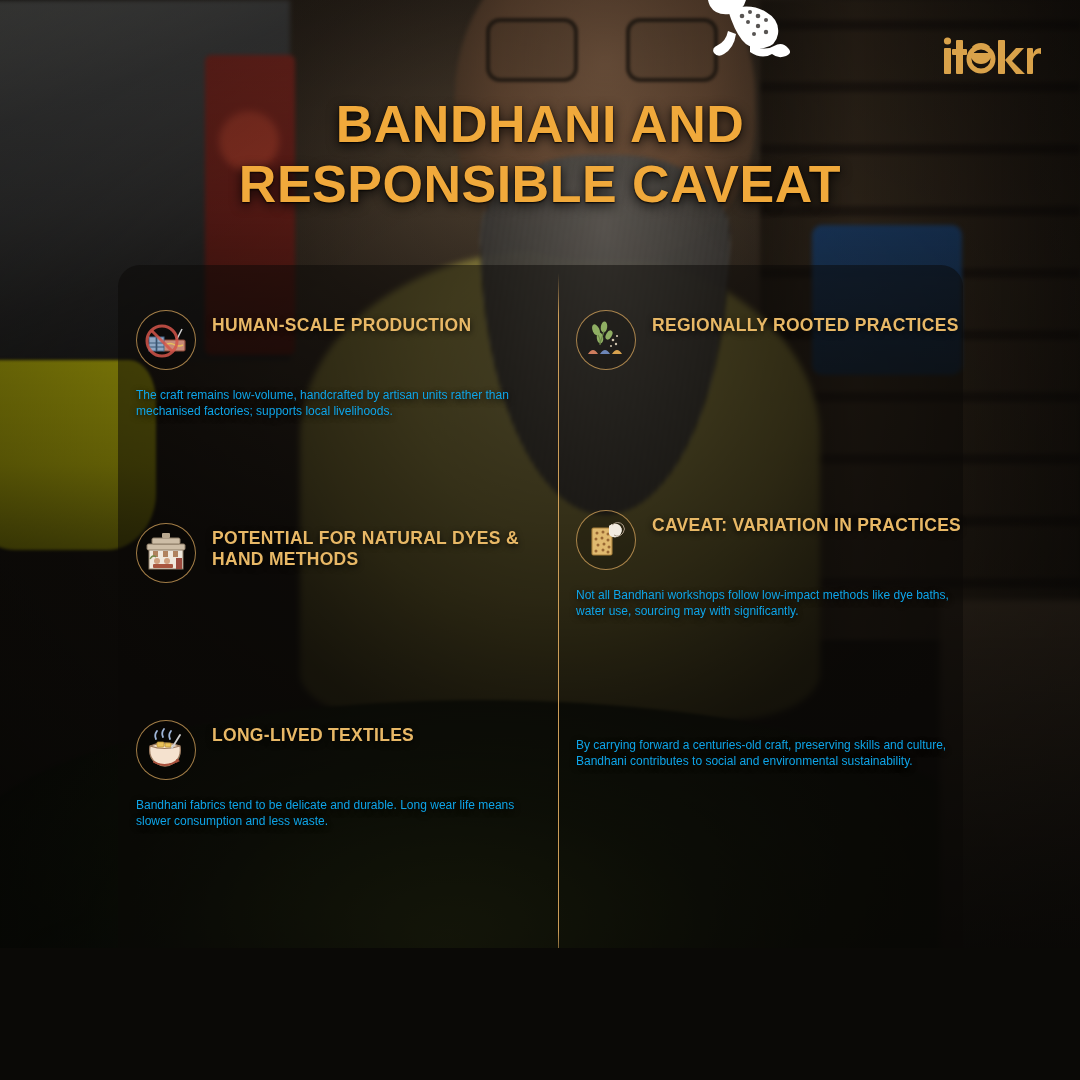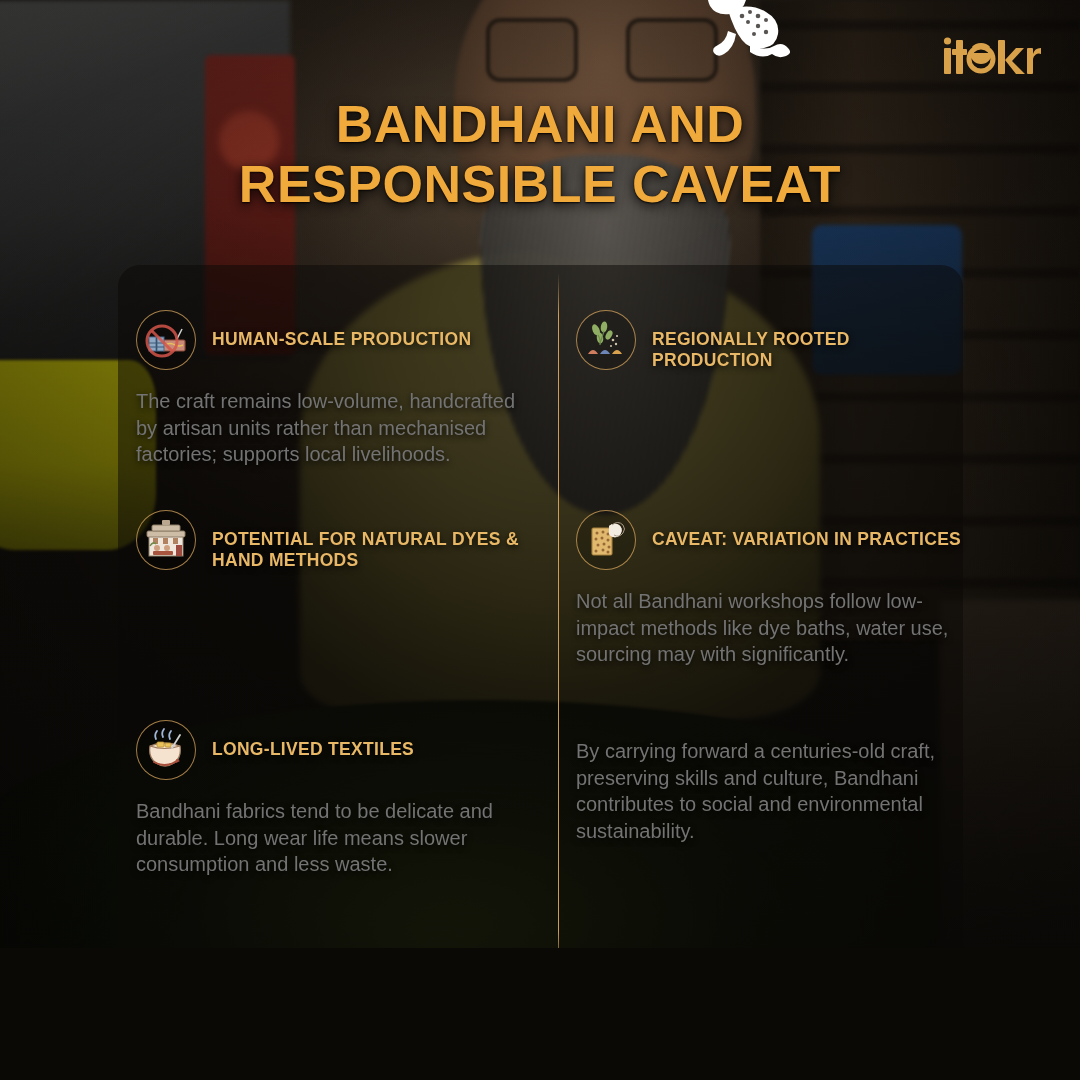--- a/index.html
+++ b/index.html
@@ -198,33 +198,33 @@
     border:1px solid rgba(214,164,92,.75);
     border-radius:50%;
     display:flex; align-items:center; justify-content:center;
     overflow:hidden;
     background:rgba(0,0,0,.18);
   }
   .icon-circle svg { display:block; }
 
   .block h3 {
     margin-left:16px;
-    margin-top:19px;
+    margin-top:5px;
     color:#e8b866;
     font-size:17.5px;
     font-weight:bold;
     line-height:1.22;
     letter-spacing:.3px;
     text-shadow:0 2px 6px rgba(0,0,0,.8);
     max-width:310px;
   }
   .block p {
     margin-top:18px;
-    color:#737373;
-    font-size:20px;
+    color:#0ea5e9;
+    font-size:12px;
     line-height:1.33;
     text-shadow:0 2px 6px rgba(0,0,0,.85);
     max-width:392px;
   }
 </style>
 </head>
 <body>
 
 <div id="poster">
 
@@ -322,21 +322,21 @@
               <path d="M6 26 h15 M6 30 h15" stroke="#3d5a78" stroke-width="1"></path>
               <circle cx="19" cy="24" r="15" fill="none" stroke="#d4554a" stroke-width="3" opacity=".85"></circle>
               <line x1="9" y1="14" x2="29" y2="34" stroke="#d4554a" stroke-width="3" opacity=".85"></line>
             </svg>
           </span>
           <h3>HUMAN-SCALE PRODUCTION</h3>
         </div>
         <p>The craft remains low-volume, handcrafted by artisan units rather than mechanised factories; supports local livelihoods.</p>
       </div>
 
-      <div class="block" style="top:245px">
+      <div class="block" style="top:258px">
         <div class="head">
           <span class="icon-circle">
             <svg width="48" height="48" viewBox="0 0 48 48" aria-hidden="true">
               <rect x="7" y="20" width="34" height="20" fill="#efe7dc" stroke="#8d7c66" stroke-width="1"></rect>
               <rect x="5" y="15" width="38" height="6" rx="1.5" fill="#cdbda6" stroke="#8d7c66" stroke-width="1"></rect>
               <rect x="10" y="9" width="28" height="6" rx="1.5" fill="#cdbda6" stroke="#8d7c66" stroke-width="1"></rect>
               <rect x="20" y="4" width="8" height="5" rx="1" fill="#b9a88f"></rect>
               <g fill="#b0825f">
                 <rect x="11" y="22" width="5" height="6"></rect>
                 <rect x="21" y="22" width="5" height="6"></rect>
@@ -401,21 +401,21 @@
                 <circle cx="31" cy="24" r="1.3"></circle>
                   <circle cx="35" cy="20" r="1.1"></circle>
                 <circle cx="34" cy="28" r="1.2"></circle>
                   <circle cx="29" cy="30" r="1"></circle>
               </g>
               <path d="M6 38 q5 -8 10 0 z" fill="#cf7d5e"></path>
               <path d="M18 38 q5 -8 10 0 z" fill="#6d86b8"></path>
               <path d="M30 38 q5 -8 10 0 z" fill="#d8a24e"></path>
             </svg>
           </span>
-          <h3>REGIONALLY ROOTED PRODUCTION</h3>
+          <h3>REGIONALLY ROOTED PRACTICES</h3>
         </div>
       </div>
 
       <div class="block" style="top:245px">
         <div class="head">
           <span class="icon-circle">
             <svg width="48" height="48" viewBox="0 0 48 48" aria-hidden="true">
               <rect x="10" y="12" width="20" height="27" rx="1.5" fill="#e0b96f" stroke="#a8803c" stroke-width="1.1"></rect>
               <g fill="#8d5a2a" opacity=".85">
                 <circle cx="15" cy="17" r="1.5"></circle>

